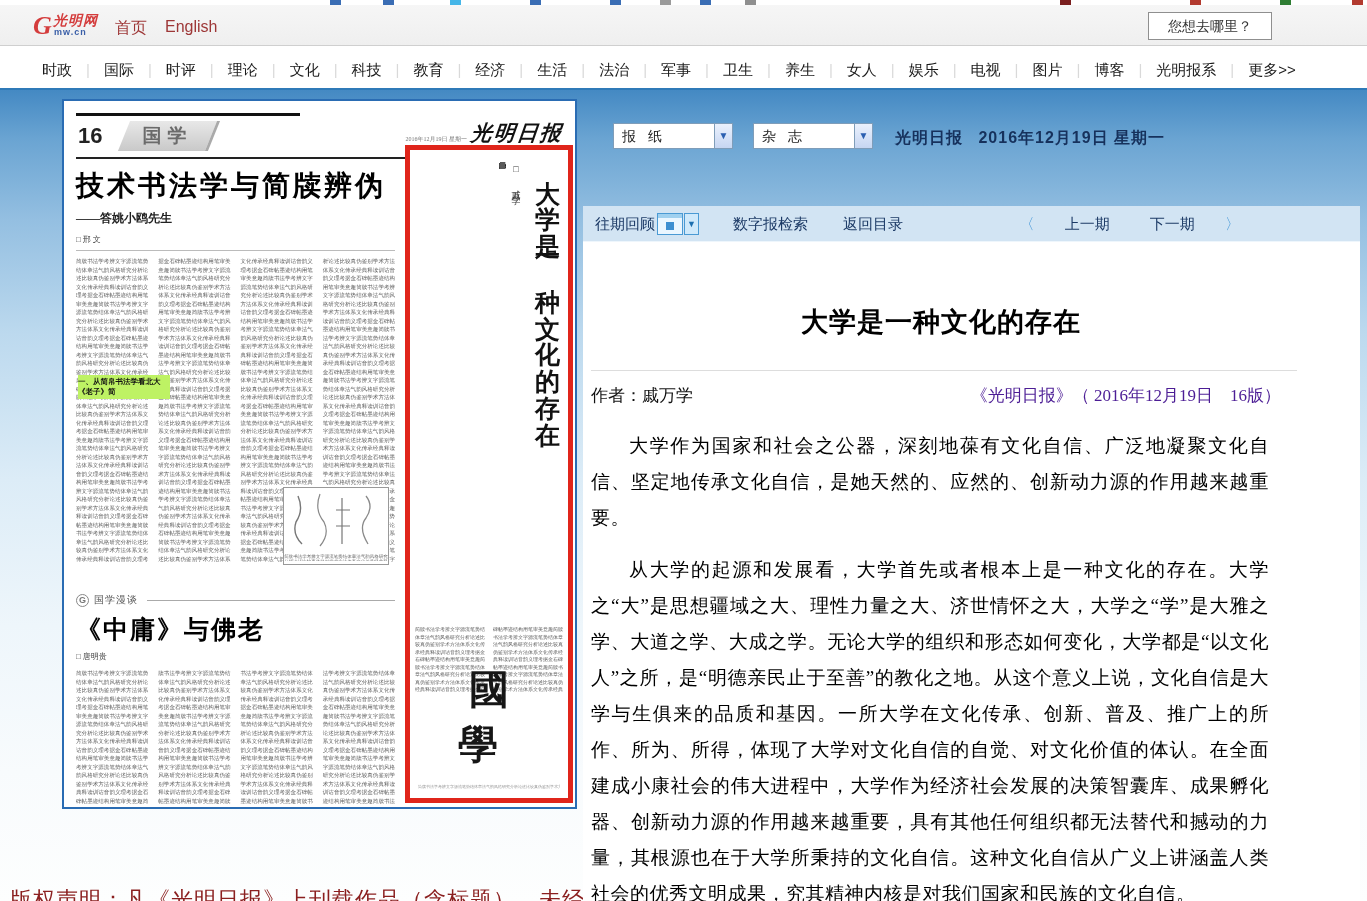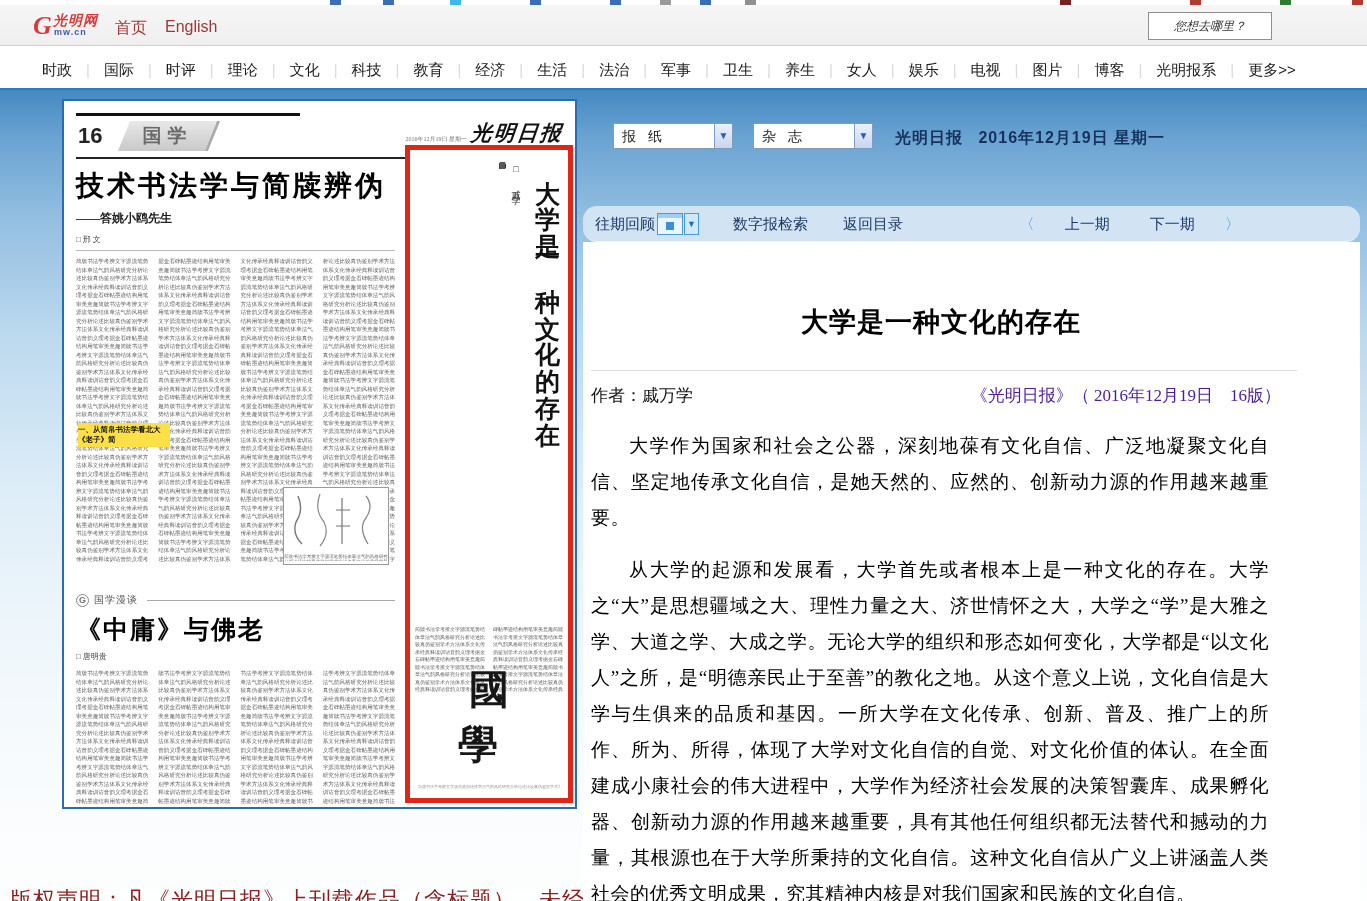--- a/index.html
+++ b/index.html
@@ -17,21 +17,21 @@
   #logo { position:absolute; left:33px; top:6px; width:80px; height:30px; cursor:pointer; }
   #logo .g { position:absolute; left:0; top:0; font:italic 900 26px "Liberation Serif",serif; color:#d43c3c; }
   #logo .cn { position:absolute; left:20px; top:1px; font:italic 700 14px "Liberation Serif",serif; color:#d43c3c; letter-spacing:1px; }
   #logo .sub { position:absolute; left:21px; top:16px; font:700 9px "Liberation Sans",sans-serif; color:#3a5fa8; letter-spacing:1px; }
   .hdr-link { position:absolute; top:13px; font-size:16px; color:#9d3636; text-decoration:none; cursor:pointer; }
   #home-link { left:115px; }
   #english-link { left:165px; }
   #search-box { position:absolute; right:95px; top:7px; width:124px; height:28px;
     border:1px solid #8f8f8f; background:#fff; }
   #search-box input { width:100%; height:100%; border:0; outline:none; text-align:center;
-    font-size:12px; color:#333; background:transparent; font-family:inherit;font-style:italic; }
+    font-size:14px; color:#333; background:transparent; font-family:inherit; }
   #search-box input::placeholder { color:#333; opacity:1; }
 
   
   #nav-bar { position:absolute; left:0; top:46px; width:100%; height:34px; background:#fff;
     display:flex; align-items:flex-end; padding-left:42px; }
   .nav-item { font-size:15px; color:#1a1a1a; cursor:pointer; white-space:nowrap; }
   .nav-item + .nav-item::before { content:"|"; color:#d9d9d9; margin:0 14px; cursor:default; }
 
   
   #stage { position:absolute; left:0; top:88px; width:100%; height:813px;
@@ -56,21 +56,21 @@
 
   #np-art1 { position:absolute; left:12px; right:180px; top:66px; height:420px; }
   #np-art1 .headline { font:900 28px "Liberation Serif",serif; color:#000; letter-spacing:3px; }
   #np-art1 .subtitle { font:700 12px "Liberation Serif",serif; color:#222; margin-top:5px; }
   #np-art1 .byline { font-size:8px; color:#444; margin-top:7px; }
   #np-art1 .rule { height:1px; background:#bbb; margin-top:5px; }
   .micro-cols { margin-top:6px; column-gap:10px; font-size:5.5px; line-height:8.5px;
     color:#5c5c5c; text-align:justify; overflow:hidden; word-break:break-all; }
   #np-art1 .micro-cols { columns:4; height:312px; }
   #np-subhead1 { position:absolute; left:2px; top:208px; width:92px; font:700 7.5px "Liberation Serif",serif;
-    color:#111; background:#fde047; line-height:10px; padding:2px 0;margin-top:48px; }
+    color:#111; background:#bef264; line-height:10px; padding:2px 0; }
   #np-figure { position:absolute; right:6px; bottom:22px; width:106px; height:78px;
     background:#fff; border:1px solid #999; }
   #np-figure svg { display:block; }
   #np-figure .cap { font-size:4.5px; color:#666; text-align:center; overflow:hidden; height:7px; }
 
   #np-art2 { position:absolute; left:12px; right:180px; top:492px; height:218px; }
   #np-art2 .tagrow { display:flex; align-items:center; gap:5px; }
   #np-art2 .gicon { width:13px; height:13px; border:1.5px solid #888; border-radius:50%;
     font:700 9px "Liberation Sans",sans-serif; color:#777; text-align:center; line-height:11px; }
   #np-art2 .tag { font-size:10px; color:#555; letter-spacing:1px; }
@@ -119,21 +119,21 @@
   .sel .txt { position:absolute; left:8px; top:4px; font-size:14px; color:#222; letter-spacing:4px; }
   .sel .btn { position:absolute; right:0; top:0; width:18px; height:100%;
     background:linear-gradient(180deg,#eaf1fd,#c6d6f2); border-left:1px solid #7f9db9;
     color:#2b5fb0; font-size:10px; text-align:center; line-height:24px; }
   #issue-line { position:absolute; left:895px; top:38px; font:700 16px "Liberation Sans",sans-serif;
     color:#16315c; letter-spacing:1px; }
   #issue-line .paper { margin-right:10px; }
 
   
   #toolbar { position:absolute; left:583px; right:7px; top:116px; height:36px;
-    background:#d2e4f3; border-bottom:1px solid #eef6fc;border-radius:14px; }
+    background:#d2e4f3; border-bottom:1px solid #eef6fc; }
   .tb-item { position:absolute; top:9px; font-size:15px; color:#1c3a66; cursor:pointer; white-space:nowrap; }
   #tb-archive { left:12px; }
   #tb-search { left:150px; }
   #tb-back { left:260px; }
   #tb-cal { position:absolute; left:74px; top:7px; width:26px; height:22px; cursor:pointer;
     background:#eaf6ff; border:1px solid #4a9ad4; }
   #tb-cal .bar { position:absolute; left:0; top:0; right:0; height:4px; background:#9fd0ef; }
   #tb-cal .dot { position:absolute; left:8px; top:8px; width:8px; height:8px; background:#3d8fd1; }
   #tb-cal-btn { position:absolute; left:101px; top:7px; width:15px; height:22px; cursor:pointer;
     background:#cfe9fb; border:1px solid #4a9ad4; color:#1c6fb0; font-size:9px;

